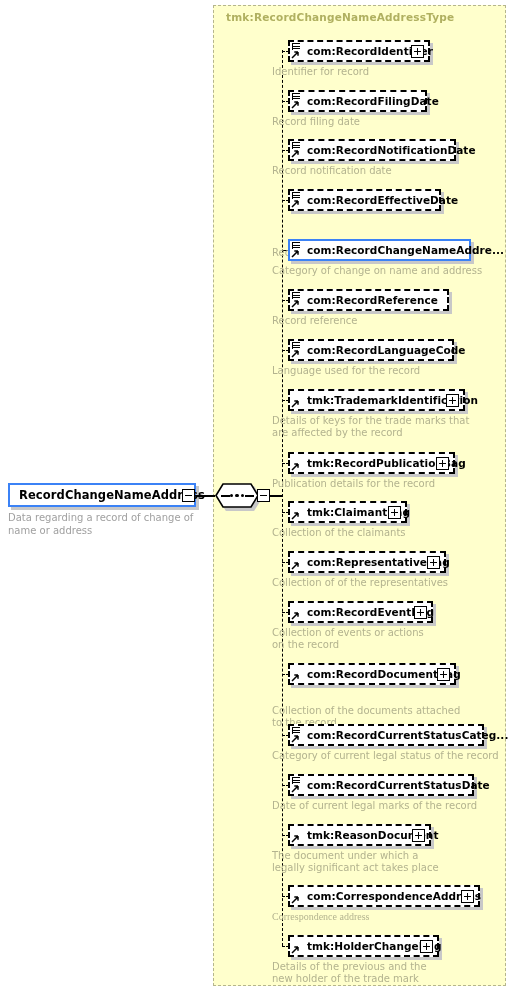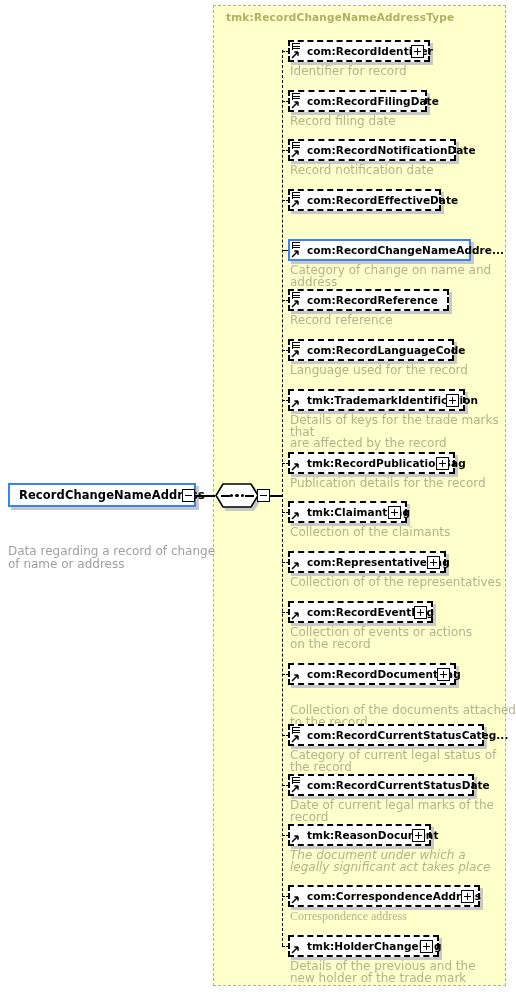--- a/index.html
+++ b/index.html
@@ -23,21 +23,21 @@
   }
   .elem-box.required{ border:2px solid #3b82f6; }
   .elem-box.optional{ border:2px dashed #000000; }
 
   .root-label{
     font-size:11.5px; font-weight:bold; color:#000;
     padding-left:9px; letter-spacing:0.1px; white-space:nowrap;
   }
   #root-desc{
     position:absolute; left:8px; top:512px; width:210px;
-    font-size:12px; color:#a0a0a0; line-height:12.5px;margin-top:33px;
+    font-size:10px; color:#a0a0a0; line-height:12.5px;
   }
 
   
   .toggle{
     position:absolute; width:13px; height:13px; box-sizing:border-box;
     border:1.6px solid #000; background:#fff; z-index:3;
     display:flex; align-items:center; justify-content:center;
   }
   .toggle i{ display:block; background:#000; }
   .toggle .hbar{ width:7px; height:1.6px; position:absolute; }
@@ -93,21 +93,21 @@
   .branch.solid{ border-top:1.8px solid #000; }
 
   
   .node{ position:absolute; left:288px; height:22px; z-index:4; }
   .node .elem-box{ padding-left:17px; }
   .node-label{
     font-size:10.5px; font-weight:bold; color:#000;
     white-space:nowrap; letter-spacing:0.05px;
   }
   .node-desc{
-    position:absolute; left:290px; font-size:12px; color:#b3b38f;
+    position:absolute; left:272px; font-size:10px; color:#b3b38f;
     line-height:11.5px; z-index:4; white-space:pre-line;
   }
 
   
   .elem-glyph{
     position:absolute; left:3px; top:1px; width:11px; height:19px; z-index:4;
   }
   .elem-glyph .ln{ position:absolute; left:2px; height:1.3px; background:#000; }
   .elem-glyph .l1{ top:2px;  width:7px; }
   .elem-glyph .l2{ top:4.6px;width:7px; }
@@ -429,21 +429,21 @@
       <div class="elem-glyph">
         <svg class="arrow" viewBox="0 0 9 9">
           <path d="M1 8 L7 2 M7 2 L3.3 2 M7 2 L7 5.7" stroke="#000" stroke-width="1.5" fill="none"></path>
         </svg>
       </div>
     </div>
     <div class="toggle node-toggle" style="left: 412px; top: 829px;">
       <i class="hbar"></i>
       <i class="vbar"></i>
     </div>
-    <div class="node-desc" style="top: 850px; font-style: italic;">The document under which a
+    <div class="node-desc" style="top: 850px;">The document under which a
 legally significant act takes place</div>
     <div class="branch" style="top: 896px;"></div>
     <div class="node" style="top: 885px; width: 192px;">
       <div class="box-shadow"></div>
       <div class="elem-box optional">
         <span class="node-label">com:CorrespondenceAddress</span>
       </div>
       <div class="elem-glyph">
         <svg class="arrow" viewBox="0 0 9 9">
           <path d="M1 8 L7 2 M7 2 L3.3 2 M7 2 L7 5.7" stroke="#000" stroke-width="1.5" fill="none"></path>

